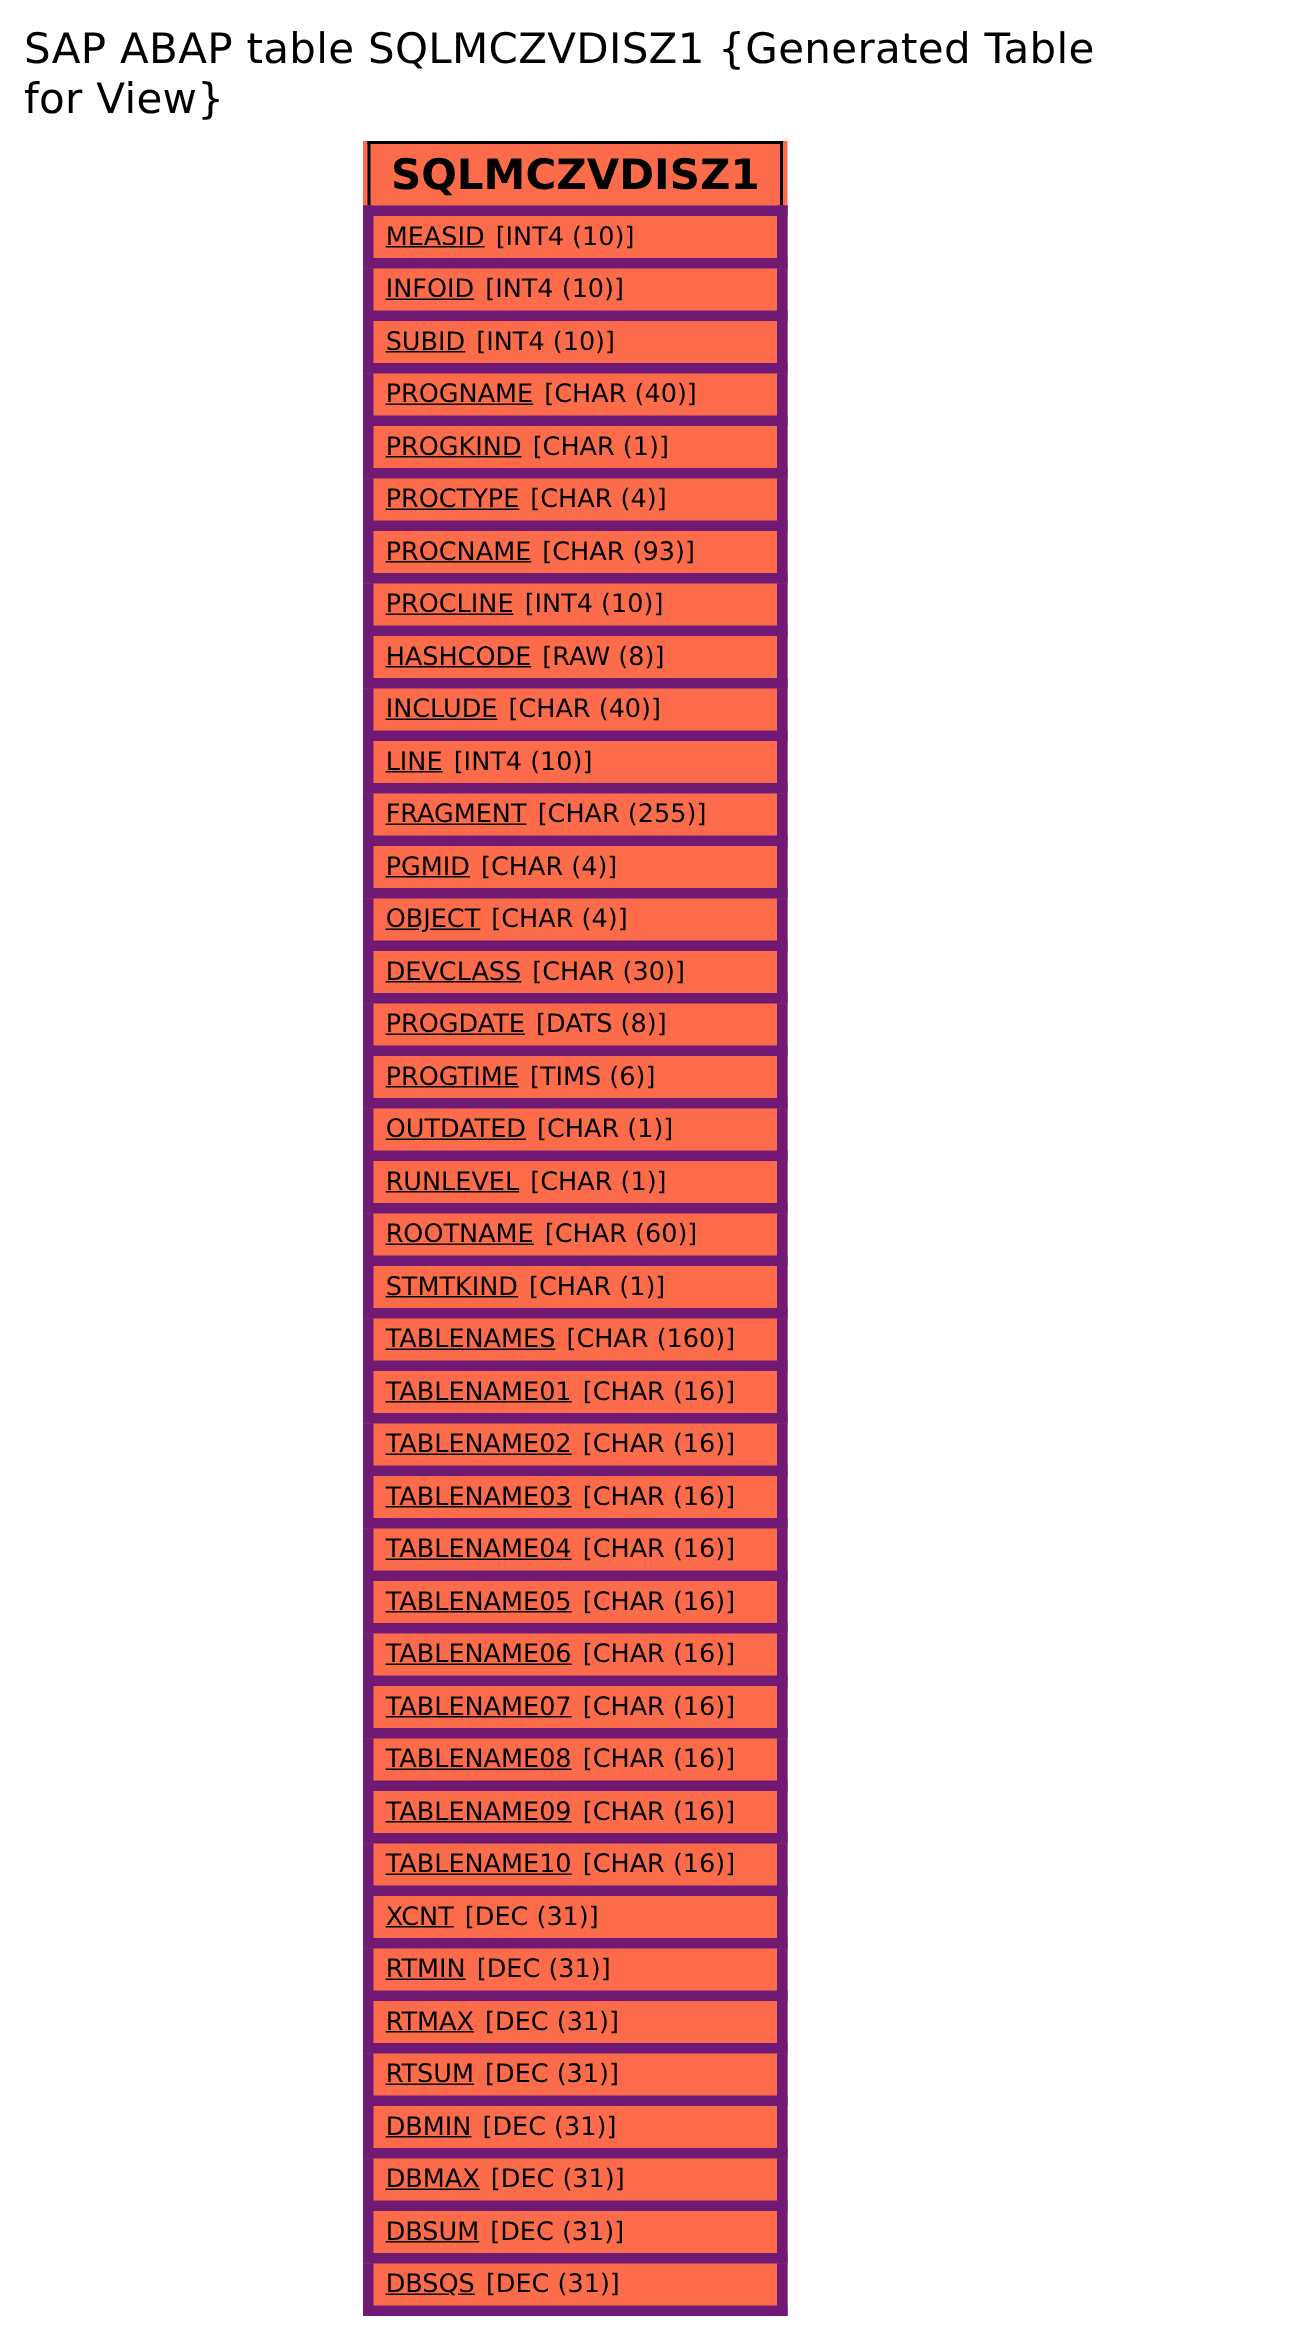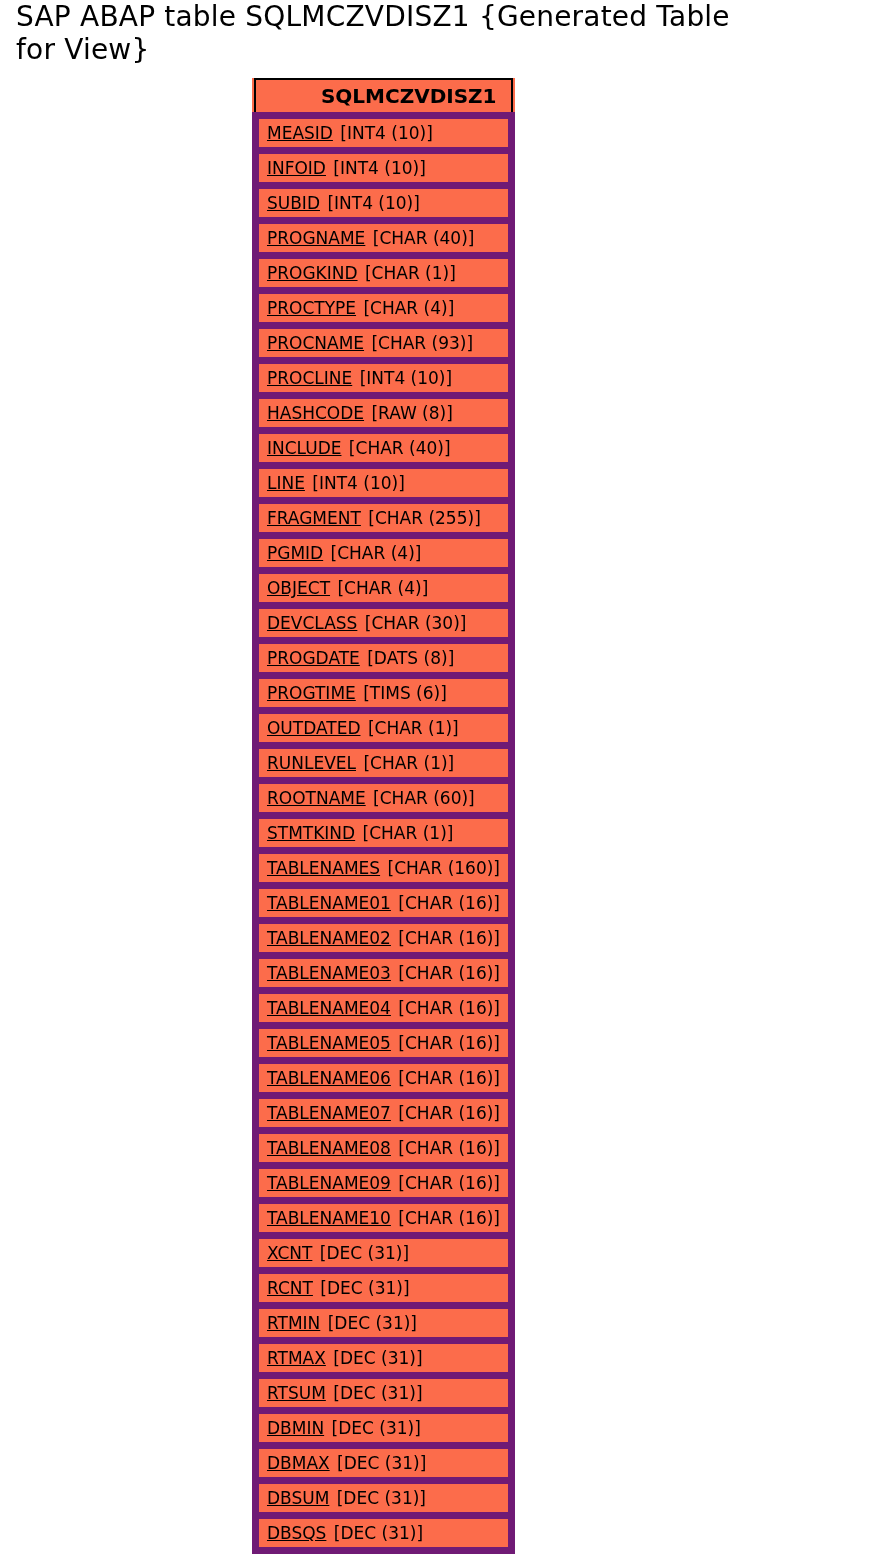--- a/index.html
+++ b/index.html
@@ -4,21 +4,21 @@
 <style>
   html, body {
     margin: 0;
     padding: 0;
     background: #ffffff;
     font-family: "DejaVu Sans", "Liberation Sans", Arial, sans-serif;
     color: #000;
   }
   .page {
     width: 767px;
-    padding-top: 0;
+    padding-top: 16px;
   }
   .title {
     font-size: 28px;
     font-weight: 400;
     padding-left: 16px;
     padding-bottom: 12px;
     letter-spacing: 0.2px;
   }
   .table-wrap {
     display: flex;
@@ -26,21 +26,21 @@
   }
   table.erd {
     border-collapse: collapse;
     border: 2px solid #000;
     background: #fc6c4b;
   }
   table.erd th {
     background: #fc6c4b;
     border: 1px solid #000;
     font-weight: 700;
-    font-size: 20px;
+    font-size: 28px;
     padding: 4px 14px;
     text-align: right;
   }
   table.erd td {
     background: #fc6c4b;
     border: 7px solid #701a75;
     font-size: 17px;
     padding: 4px 8px 4px 8px;
     white-space: nowrap;
   }
@@ -157,23 +157,20 @@
           <tr>
             <td><span class="fieldname">TABLENAME09</span><span class="fieldtype"> [CHAR (16)]</span></td>
           </tr>
           <tr>
             <td><span class="fieldname">TABLENAME10</span><span class="fieldtype"> [CHAR (16)]</span></td>
           </tr>
           <tr>
             <td><span class="fieldname">XCNT</span><span class="fieldtype"> [DEC (31)]</span></td>
           </tr>
           <tr>
-            <td><span class="fieldname">RCNT</span><span class="fieldtype"> [DEC (31)]</span></td>
-          </tr>
-          <tr>
             <td><span class="fieldname">RTMIN</span><span class="fieldtype"> [DEC (31)]</span></td>
           </tr>
           <tr>
             <td><span class="fieldname">RTMAX</span><span class="fieldtype"> [DEC (31)]</span></td>
           </tr>
           <tr>
             <td><span class="fieldname">RTSUM</span><span class="fieldtype"> [DEC (31)]</span></td>
           </tr>
           <tr>
             <td><span class="fieldname">DBMIN</span><span class="fieldtype"> [DEC (31)]</span></td>

